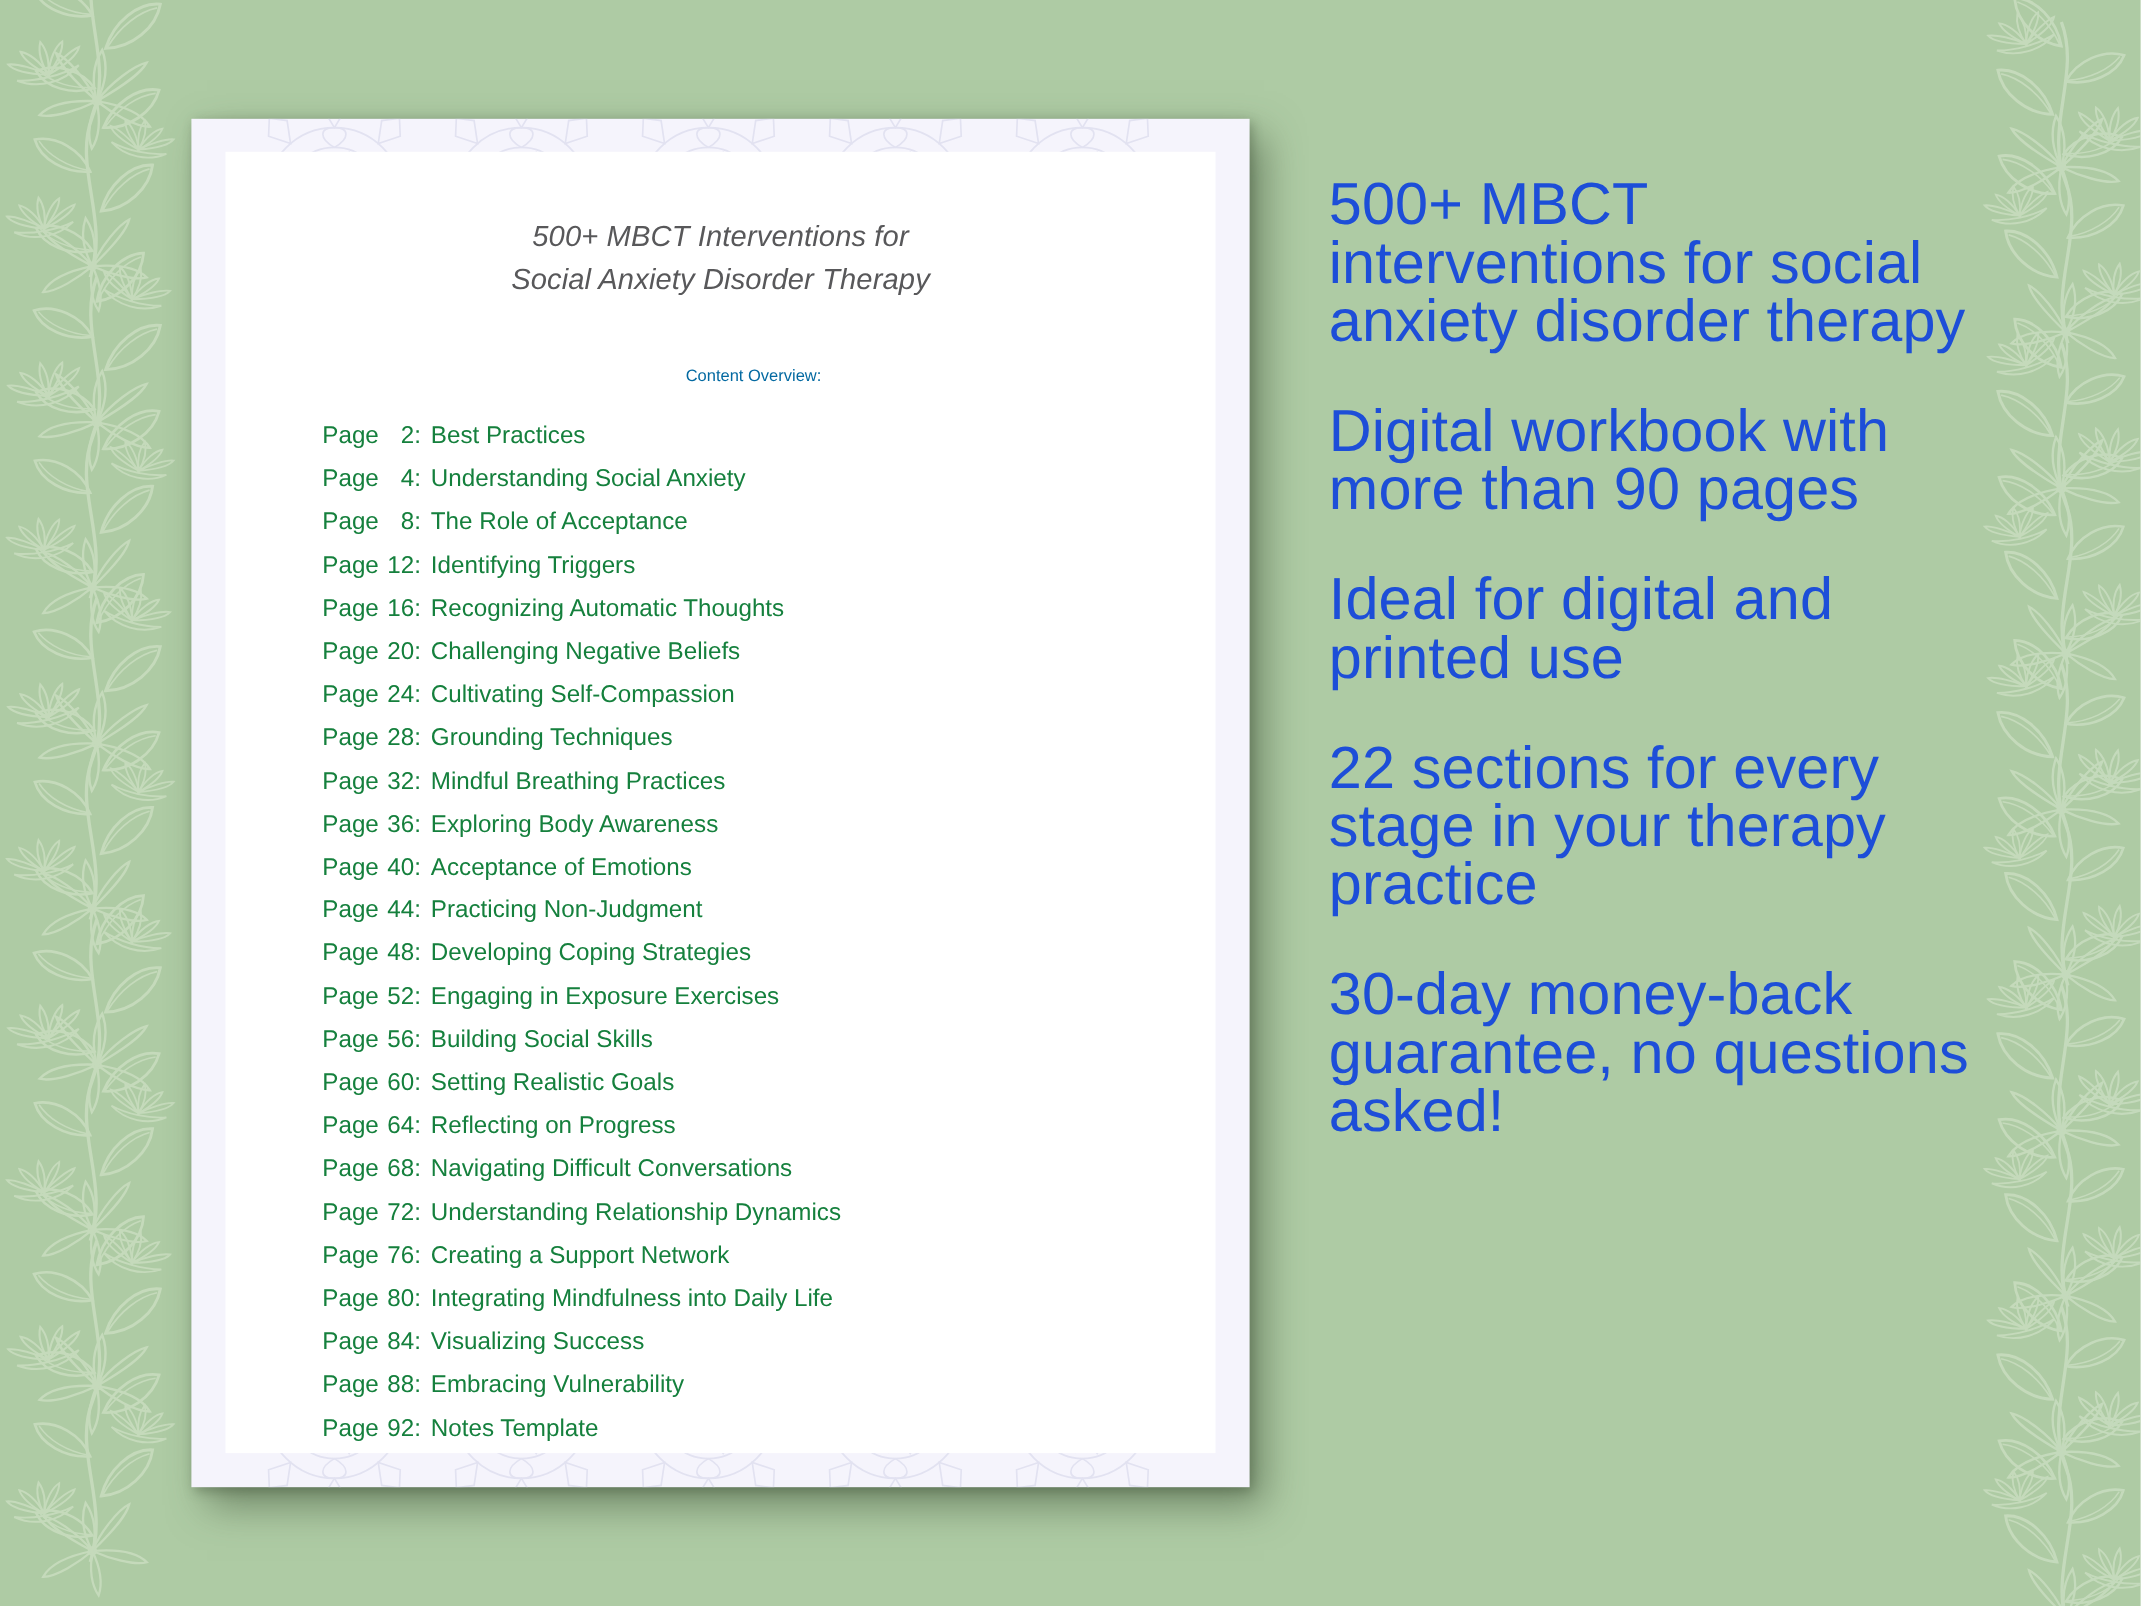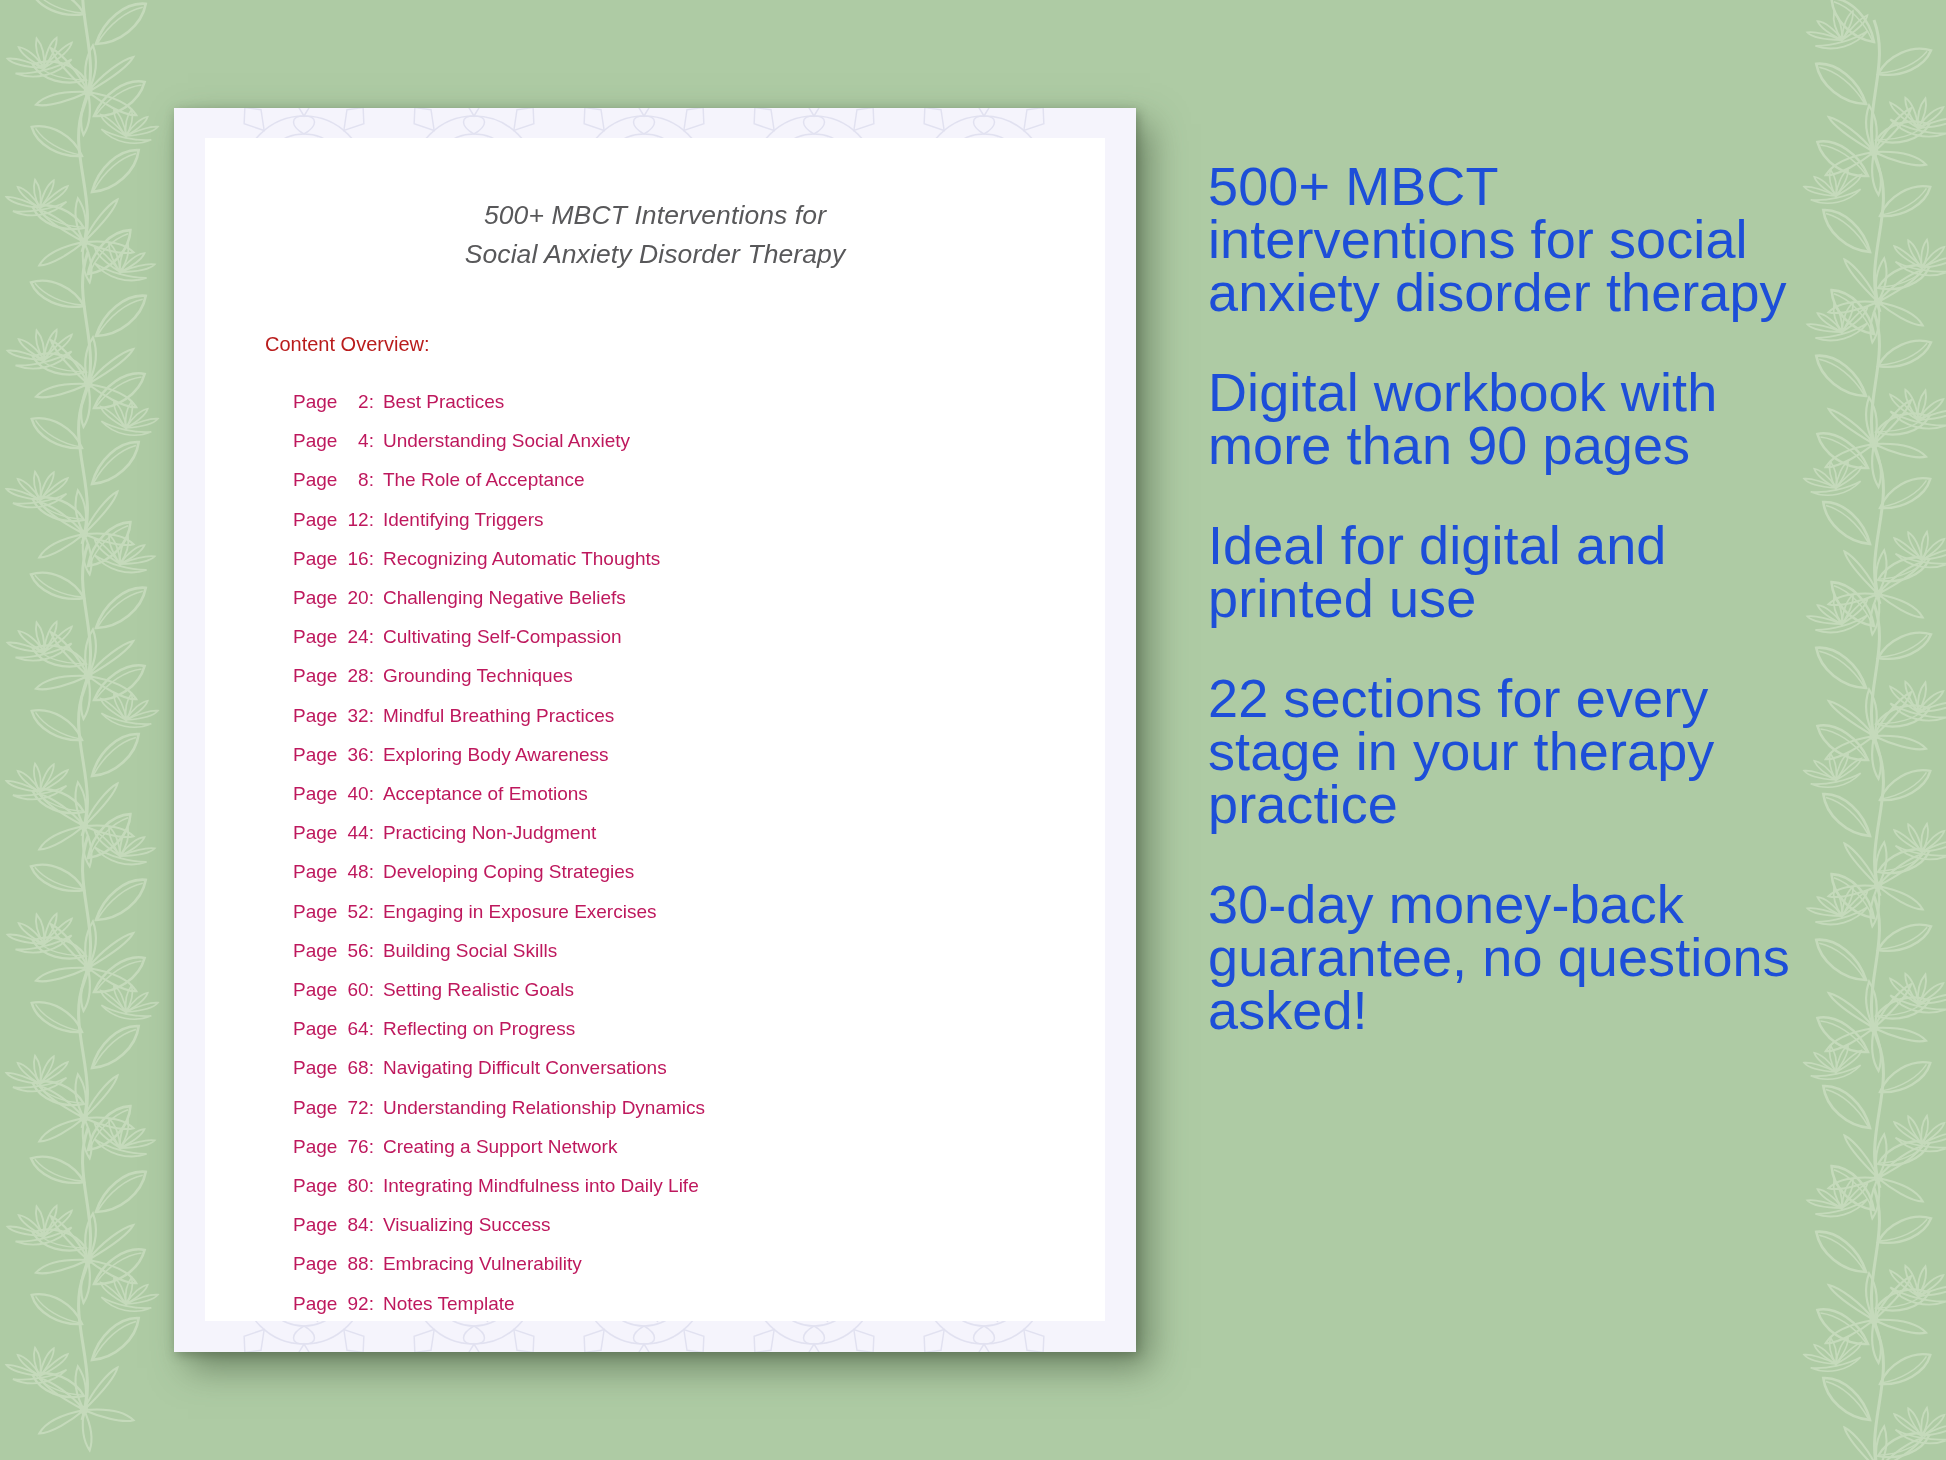--- a/index.html
+++ b/index.html
@@ -60,34 +60,35 @@
     line-height:38.5px;
     font-weight:400;
     color:#58585a;
     letter-spacing:.1px;
     font-style:italic;
   }
   .doc-title .line{ display:block; }
 
   .overview-label{
     margin:60px 0 0 60px;
-    font-size:20px;
-    color:#b91c1c;
+    font-size:15px;
+    color:#0369a1;
     font-weight:400;
+    text-align:center;
   }
 
   .toc{
     margin:26px 0 0 88px;
     list-style:none;
   }
   .toc li{
     display:flex;
-    font-size:19px;
+    font-size:22px;
     line-height:39.2px;
-    color:#be185d;
+    color:#15803d;
     white-space:nowrap;
   }
   .toc .pg{
     display:inline-block;
     min-width:74px;
     text-align:left;
   }
   .toc .pg .num{
     display:inline-block;
     min-width:26px;

